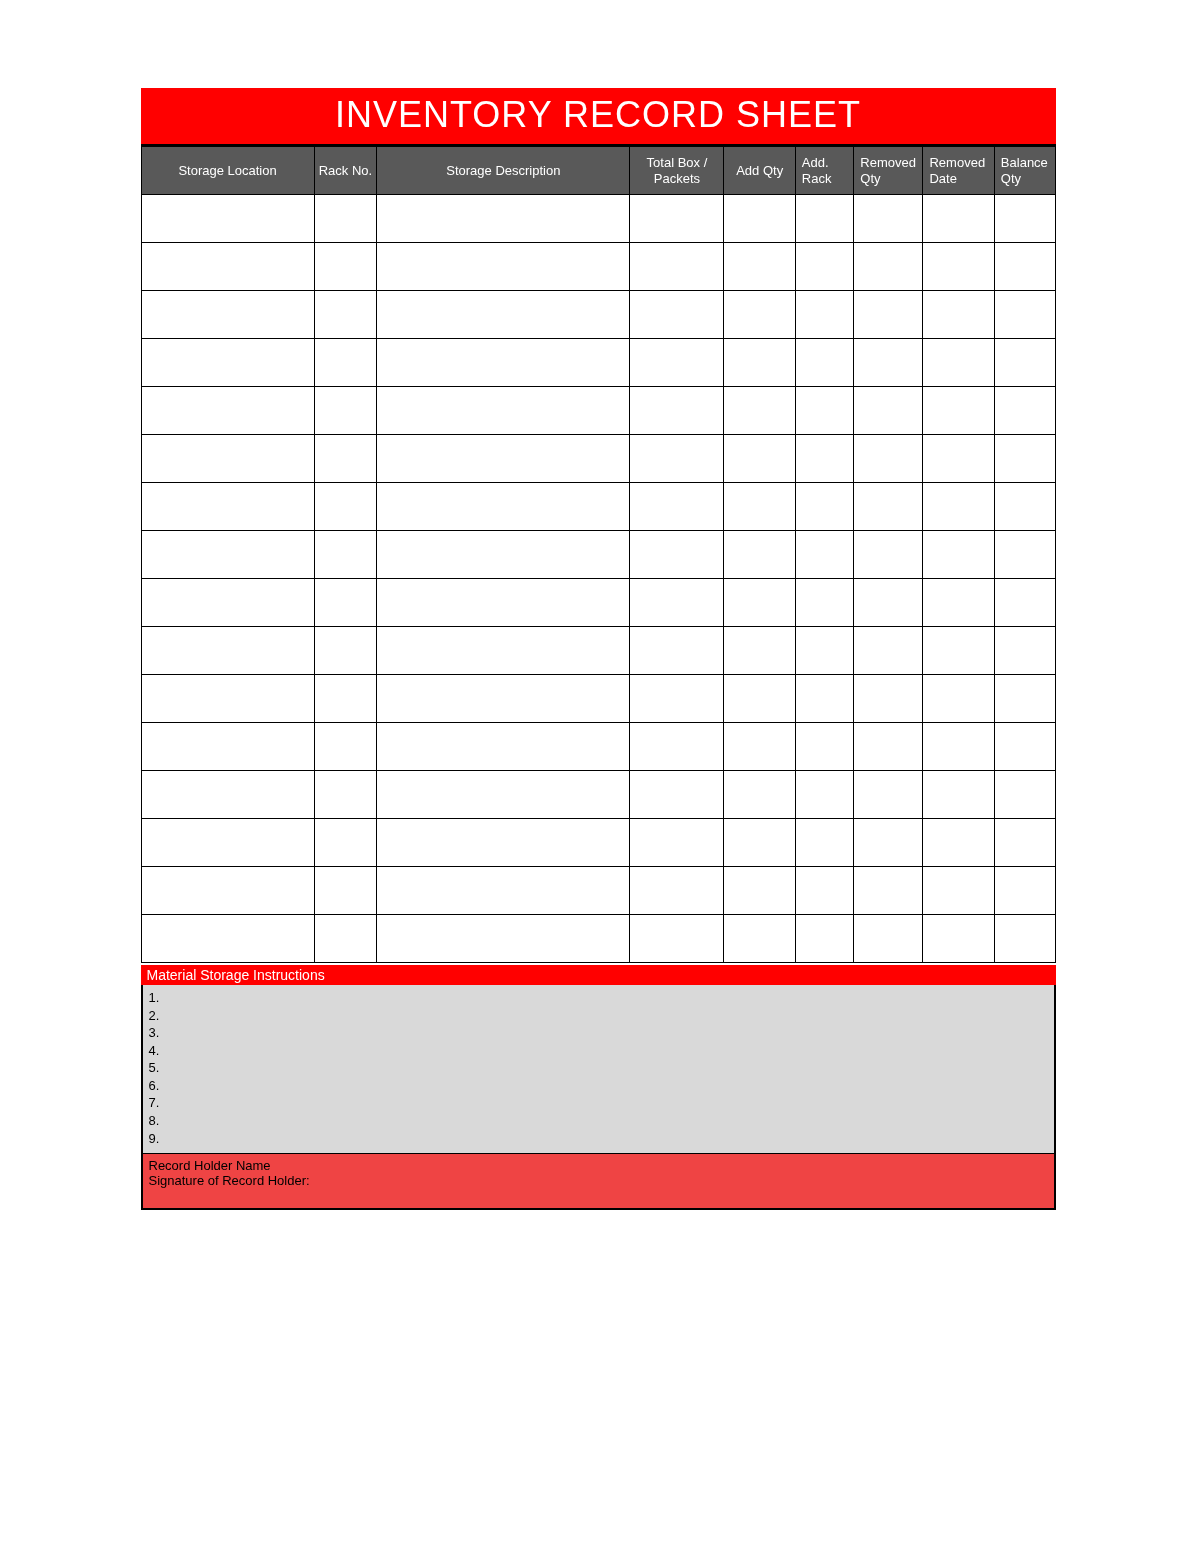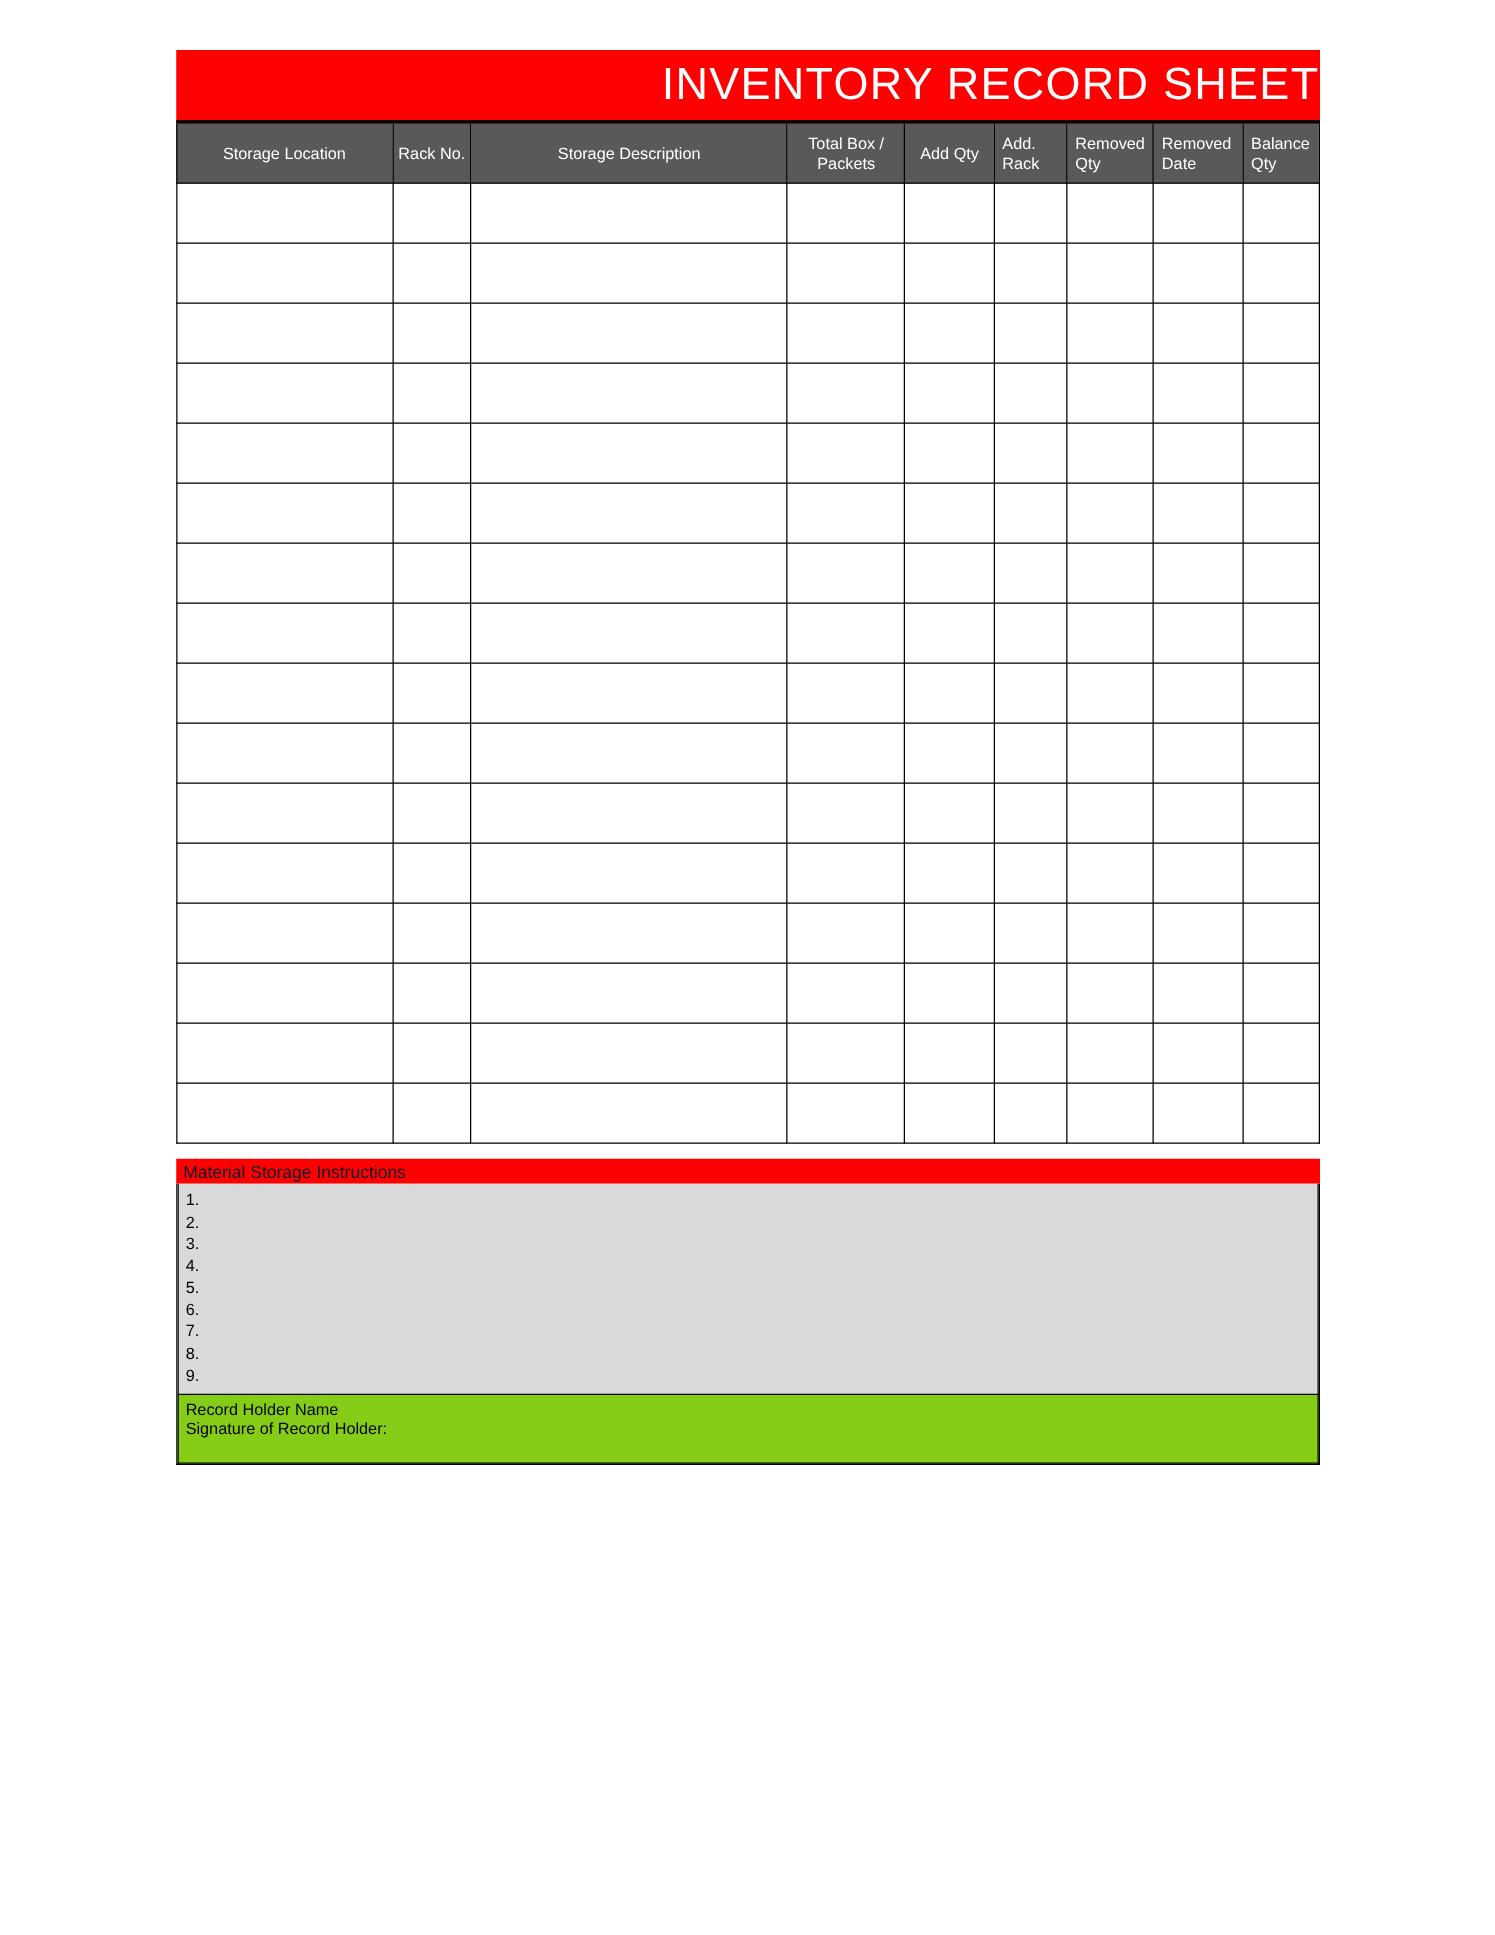--- a/index.html
+++ b/index.html
@@ -10,26 +10,27 @@
     font-family: Arial, Helvetica, sans-serif;
     color: #000;
   }
   .sheet {
     width: 915px;
     margin: 0 auto;
   }
   .title-bar {
     background: #ff0000;
     color: #fff;
-    text-align: right;
+    text-align: center;
     font-size: 36px;
     font-weight: 400;
     letter-spacing: 1px;
     padding: 6px 0 8px;
     border-bottom: 3px solid #000;
+    margin-top: 48px;
   }
   .format-no {
     font-size: 14px;
     padding: 2px 0 4px 2px;
     border-bottom: 3px solid #000;
   }
   table.grid {
     width: 100%;
     border-collapse: collapse;
     table-layout: fixed;
@@ -59,37 +60,37 @@
   col.c-material  { width: 234px; }
   col.c-totalbox  { width: 87px;  }
   col.c-addqty    { width: 66px;  }
   col.c-adddate   { width: 54px;  }
   col.c-remqty    { width: 64px;  }
   col.c-remdate   { width: 66px;  }
   col.c-balqty    { width: 56px;  }
 
   .instr-header {
     background: #ff0000;
-    color: #0f172a;
+    color: #ffffff;
     font-size: 14px;
     padding: 2px 6px;
-    margin-top: 12px;
+    margin-top: 2px;
   }
   .instr-body {
     background: #d9d9d9;
     border: 1px solid #000;
     border-top: none;
     padding: 4px 6px 6px;
     font-size: 13px;
     line-height: 1.35;
   }
   .instr-list { margin:0; padding:0; list-style:none; }
   .instr-list li { margin:0; padding:0; }
   .sig-block {
-    background: #84cc16;
+    background: #ef4444;
     border: 1px solid #000;
     border-top: 1px solid #000;
     font-size: 13px;
     padding: 4px 6px 20px;
     border-top: none;
   }
   .outer-bottom {
     border: 1px solid #000;
     border-top: none;
   }

